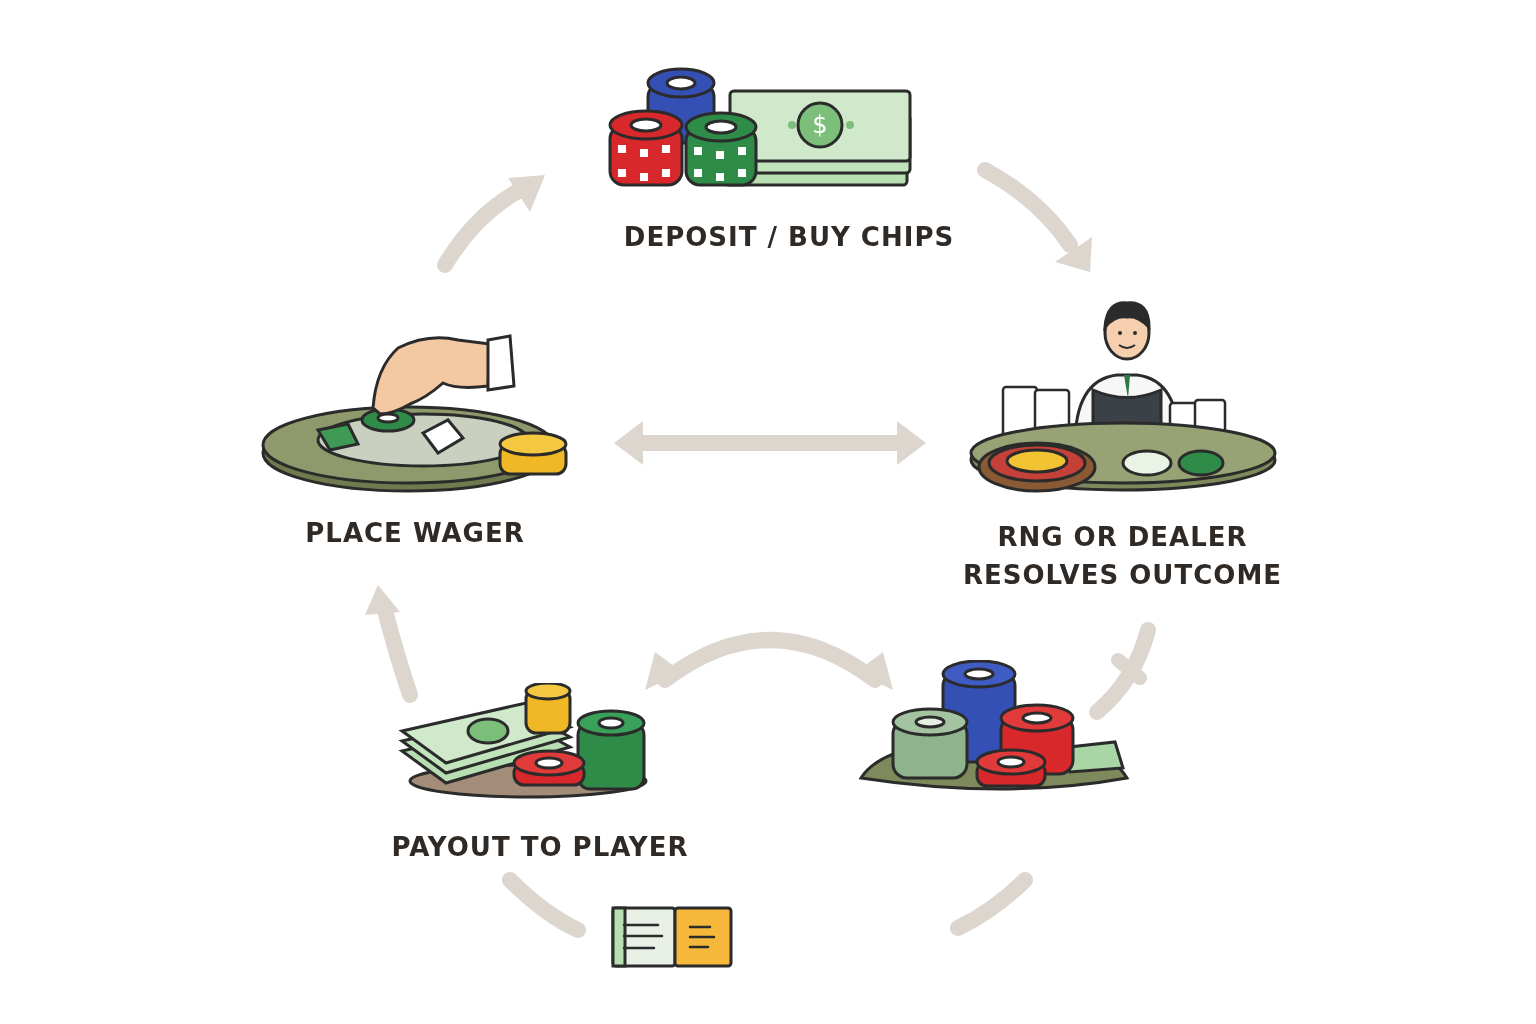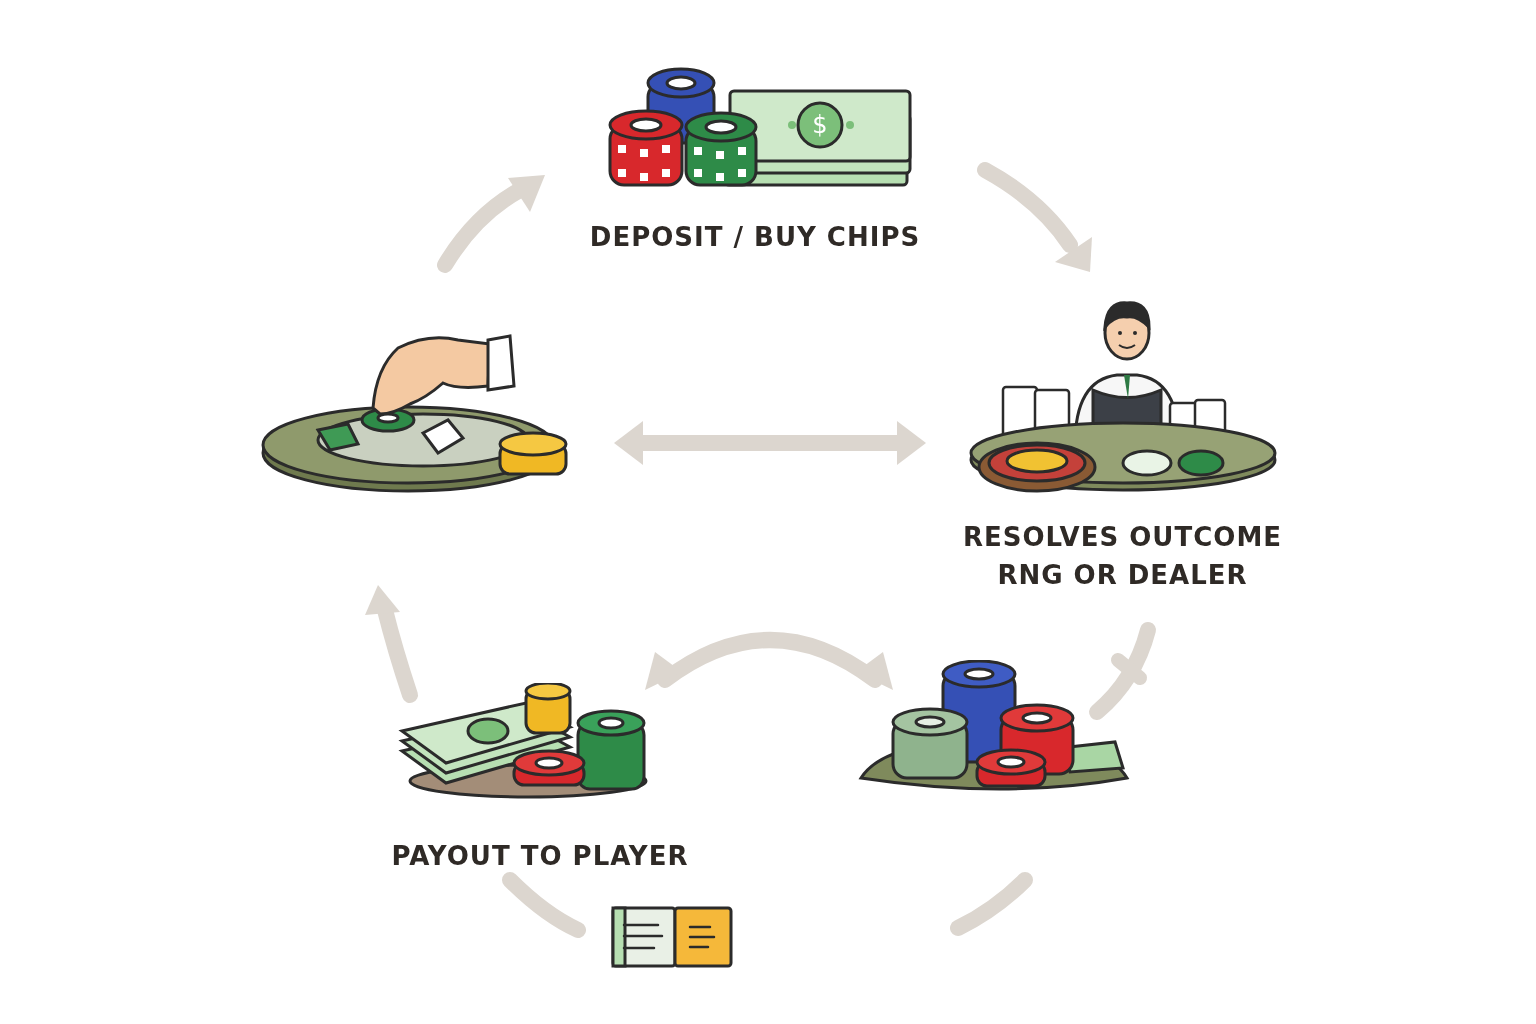--- a/index.html
+++ b/index.html
@@ -89,21 +89,21 @@
       <g fill="#ffffff">
         <rect x="94" y="82" width="8" height="8"></rect>
           <rect x="116" y="86" width="8" height="8"></rect>
           <rect x="138" y="82" width="8" height="8"></rect>
         <rect x="94" y="104" width="8" height="8"></rect>
           <rect x="116" y="108" width="8" height="8"></rect>
           <rect x="138" y="104" width="8" height="8"></rect>
       </g>
     </svg>
   </div>
-  <div class="label" style="left:550px;top:218px;width:410px;">DEPOSIT / BUY CHIPS</div>
+  <div class="label" style="left:584px;top:218px;width:410px;">DEPOSIT / BUY CHIPS</div>
 
   <div class="node" style="left:965px;top:295px;width:315px;height:200px;">
     <svg width="315" height="200">
 
       <g stroke="#2b2b2b" stroke-width="3">
         <path d="M110 150 Q110 85 152 80 L172 80 Q214 85 214 150 Z" fill="#f7f7f7"></path>
         <path d="M128 95 L128 150 L196 150 L196 95 Q162 110 128 95 Z" fill="#3c4047"></path>
         <ellipse cx="162" cy="38" rx="22" ry="26" fill="#f5cfae"></ellipse>
         <path d="M140 32 Q142 6 162 8 Q184 6 184 32 Q172 20 162 22 Q150 20 140 32 Z" fill="#2b2b2b"></path>
       </g>
@@ -124,22 +124,22 @@
         <ellipse cx="158" cy="158" rx="152" ry="30" fill="#97a275"></ellipse>
         <ellipse cx="72" cy="172" rx="58" ry="24" fill="#8a5a34"></ellipse>
         <ellipse cx="72" cy="168" rx="48" ry="18" fill="#c4413a"></ellipse>
         <ellipse cx="72" cy="166" rx="30" ry="11" fill="#f1c232"></ellipse>
         <ellipse cx="182" cy="168" rx="24" ry="12" fill="#e9f4e6"></ellipse>
         <ellipse cx="236" cy="168" rx="22" ry="12" fill="#2e8b48"></ellipse>
       </g>
     </svg>
   </div>
   <div class="label" style="left:930px;top:518px;width:385px;">
+    <div>RNG OR DEALER</div>
     <div>RESOLVES OUTCOME</div>
-    <div>RNG OR DEALER</div>
   </div>
 
   <div class="node" style="left:258px;top:328px;width:315px;height:165px;">
     <svg width="315" height="165">
       <g stroke="#2b2b2b" stroke-width="3">
 
         <ellipse cx="150" cy="125" rx="145" ry="38" fill="#6f7a4e"></ellipse>
         <ellipse cx="150" cy="117" rx="145" ry="38" fill="#8f9a6c"></ellipse>
         <ellipse cx="165" cy="112" rx="105" ry="26" fill="#c9d0c0"></ellipse>
 
@@ -151,20 +151,21 @@
         <ellipse cx="130" cy="90" rx="10" ry="4" fill="#ffffff"></ellipse>
 
         <rect x="242" y="116" width="66" height="30" rx="10" fill="#f0b824"></rect>
         <ellipse cx="275" cy="116" rx="33" ry="11" fill="#f5c842"></ellipse>
 
         <path d="M115 80 Q118 40 140 20 Q170 5 200 12 L232 16 L230 58 Q200 62 185 55 Q168 70 152 76 Q135 86 122 86 Z" fill="#f4c9a2"></path>
         <path d="M230 12 L252 8 L256 58 L230 62 Z" fill="#ffffff"></path>
       </g>
     </svg>
   </div>
+  <div class="label" style="left:260px;top:514px;width:310px;">PLACE WAGER</div>
 
   <div class="node" style="left:398px;top:683px;width:250px;height:120px;">
     <svg width="250" height="120">
       <g stroke="#2b2b2b" stroke-width="3">
         <ellipse cx="130" cy="98" rx="118" ry="16" fill="#a38d78"></ellipse>
 
         <path d="M4 68 L128 40 L172 64 L48 100 Z" fill="#b7dfb2"></path>
         <path d="M4 58 L128 30 L172 54 L48 90 Z" fill="#c2e4bd"></path>
         <path d="M4 48 L128 20 L172 44 L48 80 Z" fill="#cfe9ca"></path>
         <ellipse cx="90" cy="48" rx="20" ry="12" fill="#7cbf7a"></ellipse>
@@ -175,21 +176,21 @@
         <rect x="180" y="40" width="66" height="66" rx="12" fill="#2e8b48"></rect>
         <ellipse cx="213" cy="40" rx="33" ry="12" fill="#3aa15a"></ellipse>
         <ellipse cx="213" cy="40" rx="12" ry="5" fill="#ffffff"></ellipse>
 
         <rect x="116" y="80" width="70" height="22" rx="10" fill="#d8282c"></rect>
         <ellipse cx="151" cy="80" rx="35" ry="12" fill="#e03a3a"></ellipse>
         <ellipse cx="151" cy="80" rx="13" ry="5" fill="#ffffff"></ellipse>
       </g>
     </svg>
   </div>
-  <div class="label" style="left:370px;top:828px;width:340px;margin-top:9px;">PAYOUT TO PLAYER</div>
+  <div class="label" style="left:370px;top:828px;width:340px;">PAYOUT TO PLAYER</div>
 
   <div class="node" style="left:855px;top:660px;width:280px;height:140px;">
     <svg width="280" height="140">
       <g stroke="#2b2b2b" stroke-width="3">
         <path d="M6 118 Q30 80 140 80 Q250 80 272 118 Q150 140 6 118 Z" fill="#7f8a5c"></path>
         <path d="M205 88 L260 82 L268 108 L215 112 Z" fill="#a9d6a4"></path>
 
         <rect x="88" y="12" width="72" height="90" rx="14" fill="#3550b5"></rect>
         <ellipse cx="124" cy="14" rx="36" ry="13" fill="#3f5cc4"></ellipse>
         <ellipse cx="124" cy="14" rx="14" ry="5" fill="#ffffff"></ellipse>

